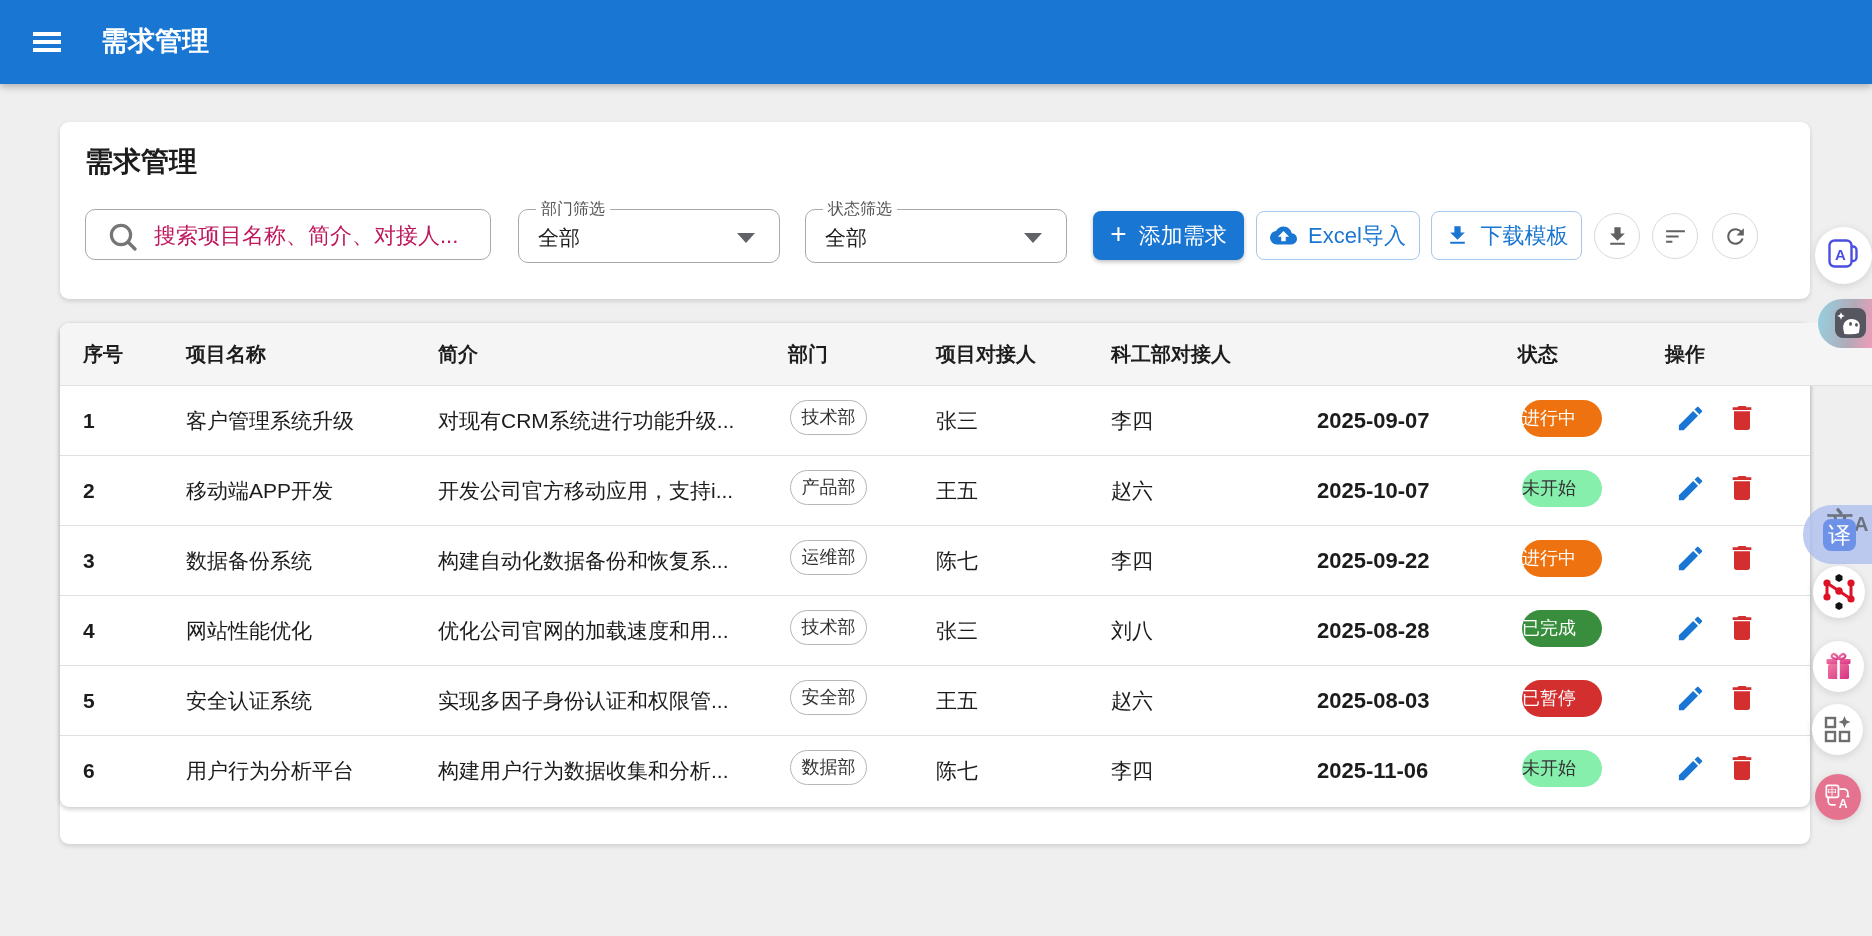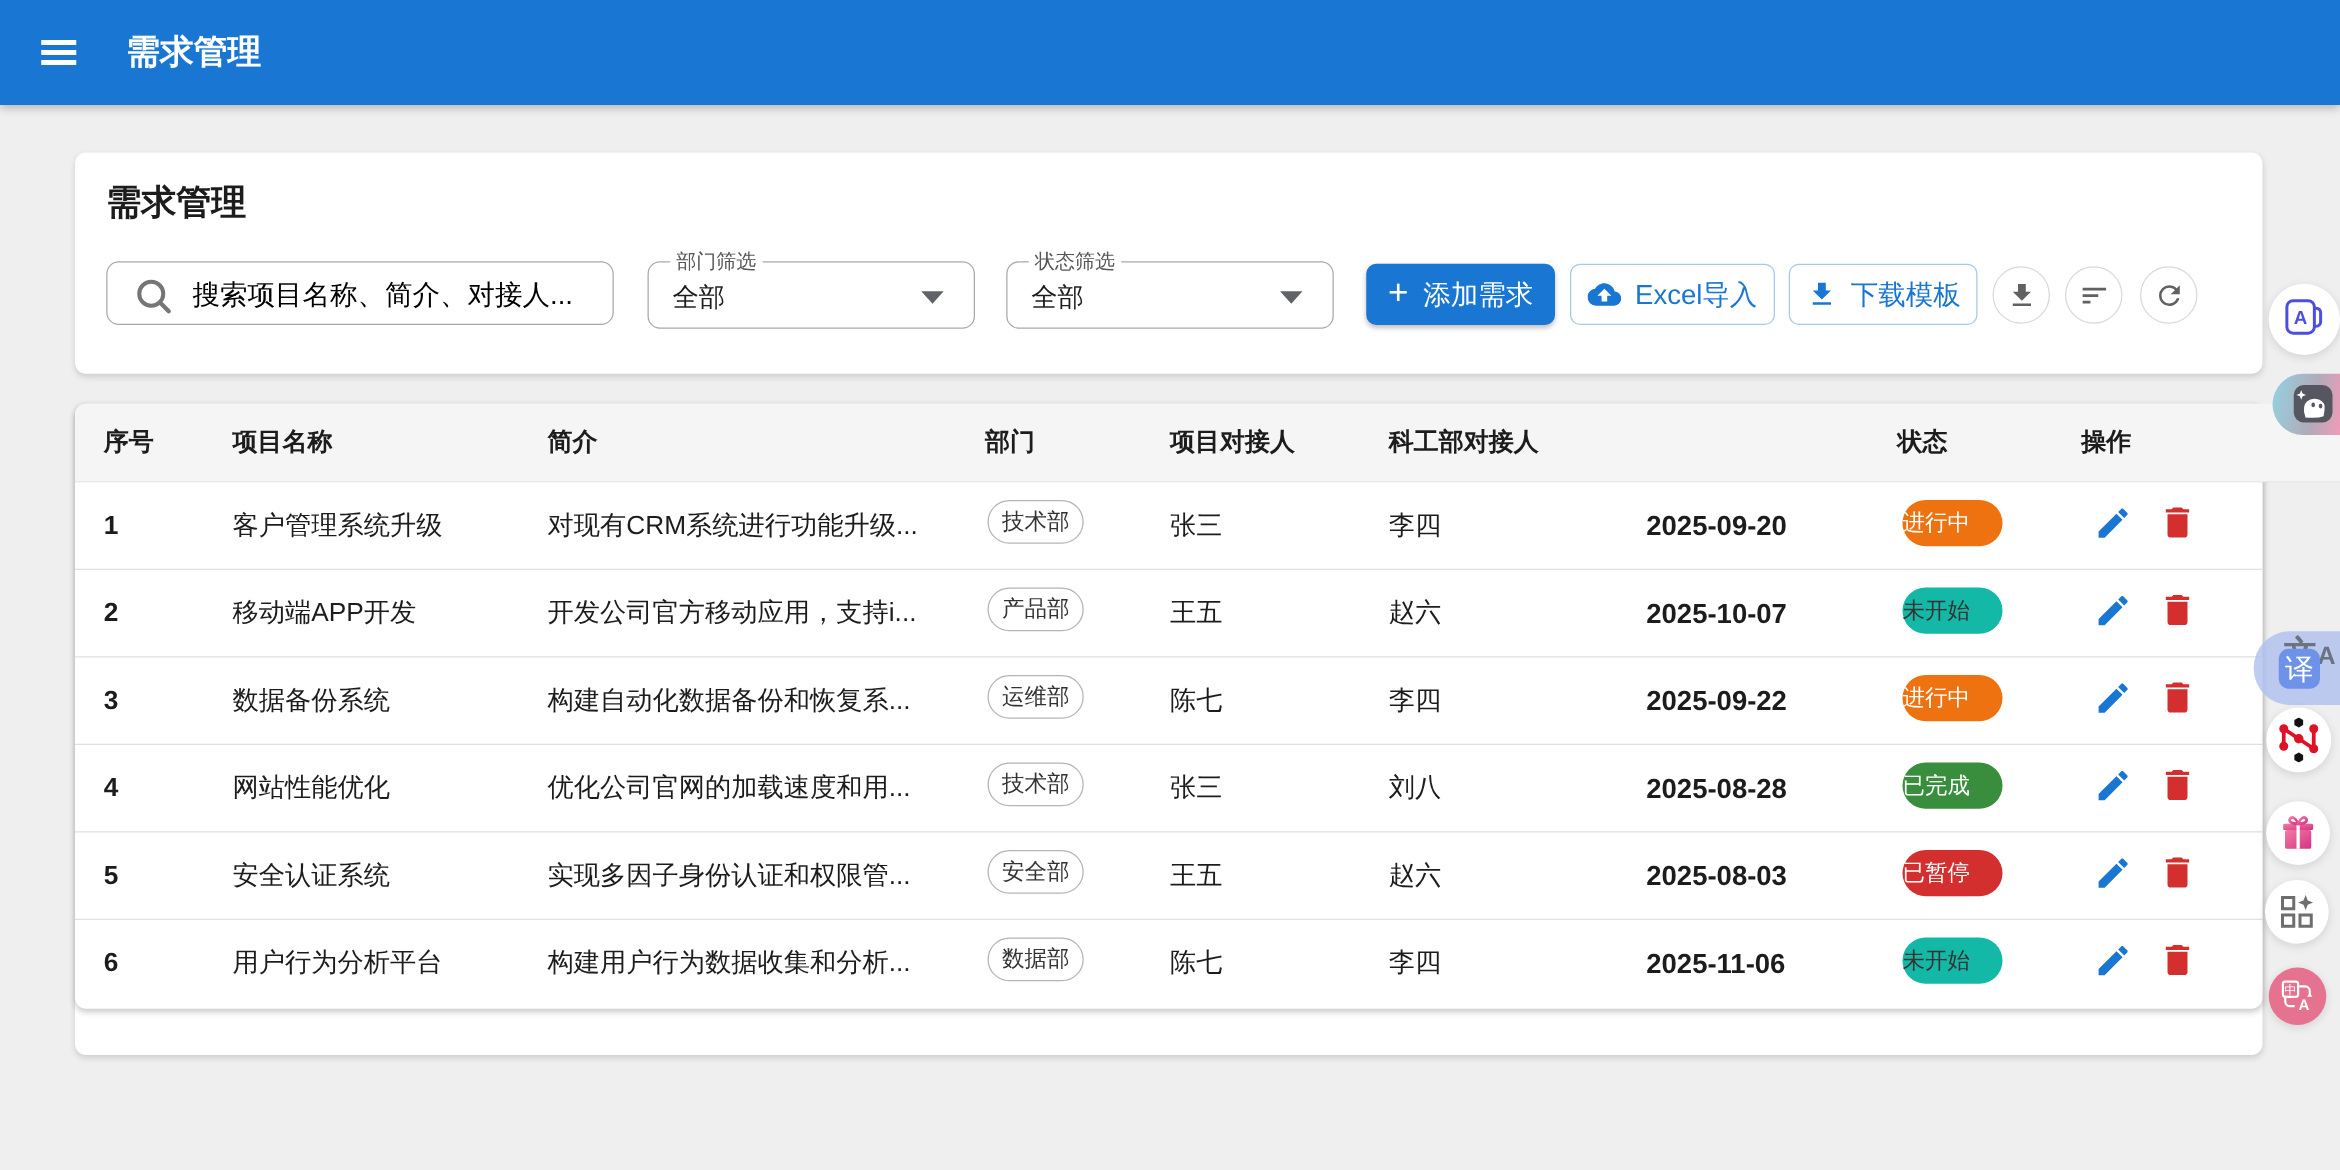--- a/index.html
+++ b/index.html
@@ -9,21 +9,21 @@
 .appbar { position:absolute; left:0; top:0; width:1872px; height:84px; background:#1976d2;
   box-shadow:0 3px 7px rgba(0,0,0,.25); }
 .burger { position:absolute; left:33px; top:32px; width:28px; height:20px; }
 .burger div { position:absolute; left:0; width:28px; height:3.6px; background:#fff; }
 .apptitle { position:absolute; left:101px; top:26px; font-size:27px; line-height:30px; font-weight:bold; color:#fff; }
 .card1 { position:absolute; left:60px; top:122px; width:1750px; height:177px; background:#fff;
   border-radius:9px; box-shadow:0 2px 5px rgba(0,0,0,.14); }
 .h1t { position:absolute; left:25px; top:24px; font-size:28px; line-height:31px; font-weight:bold; color:#1c1c1c; }
 .search { position:absolute; left:85px; top:209px; width:406px; height:51px; border:1px solid #a9a9a9; border-radius:10px; background:#fff; }
 .search svg { position:absolute; left:23px; top:12px; }
-.search .ph { position:absolute; left:68px; top:11px; font-size:22px; color:#000000; }
+.search .ph { position:absolute; left:68px; top:11px; font-size:22px; color:#be185d; }
 .sel { position:absolute; top:209px; width:262px; height:54px; border:1px solid #a9a9a9; border-radius:10px; background:#fff; }
 .sel .lbl { position:absolute; left:17px; top:-11px; background:#fff; padding:0 5px; font-size:16px; color:#555; }
 .sel .val { position:absolute; left:19px; top:14px; font-size:21px; color:#1c1c1c; }
 .sel .arr { position:absolute; right:24px; top:23px; width:0; height:0; border-left:9.5px solid transparent; border-right:9.5px solid transparent; border-top:10px solid #5f6368; }
 .btn { position:absolute; top:211px; height:49px; border-radius:8px; font-size:22px; display:flex; align-items:center; justify-content:center; }
 .btn-blue { left:1093px; width:151px; background:#1976d2; color:#fff; box-shadow:0 2px 4px rgba(0,0,0,.25); }
 .btn-out { border:1px solid #a5c8ec; color:#1976d2; background:#fff; }
 .cbtn { position:absolute; top:213px; width:46px; height:46px; border-radius:50%; border:1px solid #d9d9d9; background:#fff; display:flex; align-items:center; justify-content:center; }
 .card2 { position:absolute; left:60px; top:323px; width:1750px; height:521px; background:#fff;
   border-radius:9px; box-shadow:0 2px 5px rgba(0,0,0,.14); }
@@ -35,21 +35,21 @@
 .row { position:absolute; left:0; width:1750px; height:70px; border-bottom:1px solid #e0e0e0; }
 .row.last { border-bottom:none; }
 .td { position:absolute; top:0; height:70px; line-height:70px; font-size:21px; color:#1c1c1c; }
 .chip-dept { position:absolute; left:730px; top:14px; width:77px; height:35px; border:1px solid #b5b5b5;
   border-radius:18px; font-size:18px; color:#333; text-align:center; line-height:33px; }
 .chip-st { position:absolute; left:1462px; top:14px; width:80px; height:37px; border-radius:19px;
   font-size:18px; color:#fff; text-align:left; line-height:37px; }
 .st-run { background:#ee7310; }
 .st-done { background:#388e3c; }
 .st-pause { background:#d32f2f; }
-.st-not { background:#14b8a6; color:#333; }
+.st-not { background:#86efac; color:#333; }
 .aicon { position:absolute; top:23px; }
 </style>
 </head>
 <body>
 <div class="appbar">
   <div class="burger">
       <div style="top:0"></div>
       <div style="top:8.2px"></div>
       <div style="top:16.4px"></div>
     </div>
@@ -115,21 +115,21 @@
       <div class="th" style="left:1458px">状态</div>
       <div class="th" style="left:1605px">操作</div>
     </div>
     <div class="row" style="top:63px">
       <div class="td" style="left:23px;font-weight:bold">1</div>
       <div class="td" style="left:126px">客户管理系统升级</div>
       <div class="td" style="left:378px">对现有CRM系统进行功能升级...</div>
       <div class="chip-dept">技术部</div>
       <div class="td" style="left:876px">张三</div>
       <div class="td" style="left:1051px">李四</div>
-      <div class="td" style="left:1257px;font-weight:bold;font-size:22px">2025-09-20</div>
+      <div class="td" style="left:1257px;font-weight:bold;font-size:22px">2025-09-07</div>
       <div class="chip-st st-run">进行中</div>
       <svg class="aicon" style="left:1615px;top:17px" width="31" height="31" viewBox="0 0 24 24">
           <path fill="#1976d2" d="M20.71,7.04C21.1,6.65 21.1,6 20.71,5.63L18.37,3.29C18,2.9 17.35,2.9 16.96,3.29L15.12,5.12L18.87,8.87M3,17.25V21H6.75L17.81,9.93L14.06,6.18L3,17.25Z"></path>
         </svg>
       <svg class="aicon" style="left:1666px;top:16px" width="32" height="32" viewBox="0 0 24 24">
           <path fill="#d32f2f" d="M19,4H15.5L14.5,3H9.5L8.5,4H5V6H19M6,19A2,2 0 0,0 8,21H16A2,2 0 0,0 18,19V7H6V19Z"></path>
         </svg>
     </div>
     <div class="row" style="top:133px">
       <div class="td" style="left:23px;font-weight:bold">2</div>

